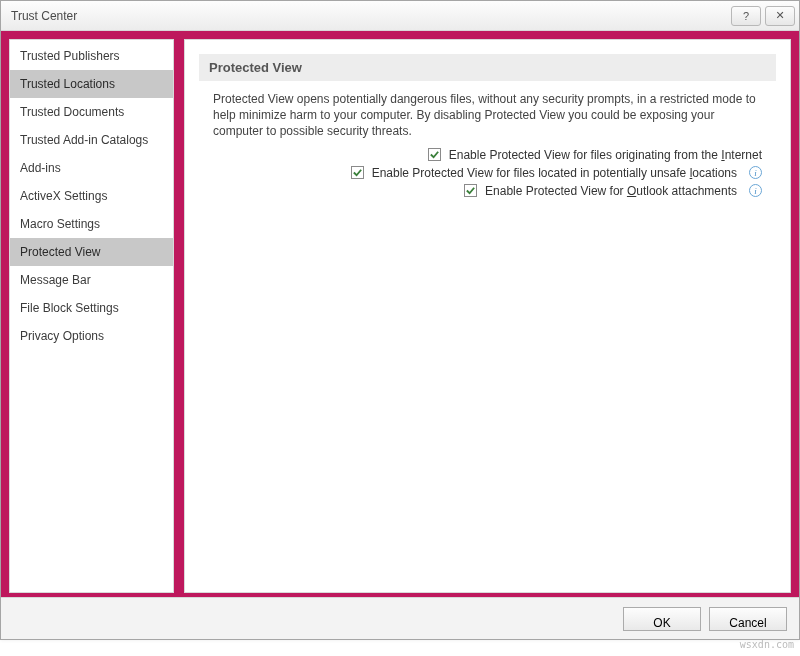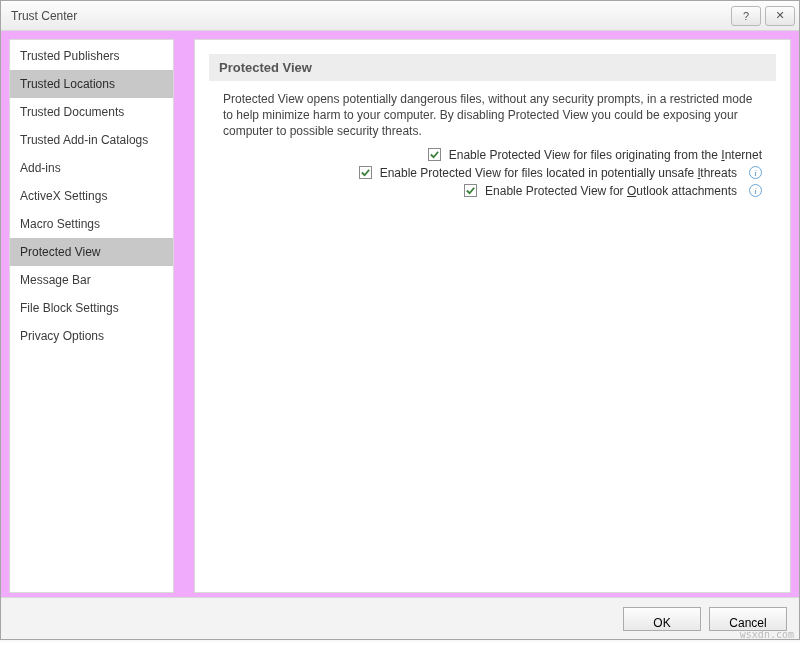--- a/index.html
+++ b/index.html
@@ -10,21 +10,21 @@
       margin: 0;
       background: #fff;
       width: 800px;
       height: 656px;
       overflow: hidden;
     }
     .dialog {
       width: 800px;
       height: 640px;
       border: 1px solid #a5a5a5;
-      background: #f0abfc;
+      background: #be185d;
       display: flex;
       flex-direction: column;
       box-shadow: 0 0 4px rgba(0,0,0,0.08);
     }
     .titlebar {
       height: 30px;
       background: linear-gradient(#fdfdfd, #ececec);
       border-bottom: 1px solid #d8d8d8;
       display: flex;
       align-items: center;
@@ -46,21 +46,21 @@
       color: #555;
       display: flex;
       align-items: center;
       justify-content: center;
       cursor: default;
     }
     .body-area {
       flex: 1;
       display: flex;
       padding: 8px 8px 4px 8px;
-      gap: 20px;
+      gap: 10px;
       min-height: 0;
     }
     .sidebar {
       width: 165px;
       border: 1px solid #d9d9d9;
       background: #fff;
       display: flex;
       flex-direction: column;
       padding: 2px 0;
     }
@@ -151,21 +151,21 @@
       font-size: 12px;
       border: 1px solid #ababab;
       background: linear-gradient(#fdfdfd, #e9e9e9);
       display: flex;
       align-items: flex-end;
       justify-content: center;
       cursor: default;
     }
     .watermark {
       position: absolute;
-      bottom: 16px;
+      bottom: 6px;
       right: 6px;
       font-size: 10px;
       color: #bbb;
       font-family: monospace;
     }
   </style>
 </head>
 <body>
 
 <div class="dialog">
@@ -207,21 +207,21 @@
               </svg>
             </div>
             <span><span>Enable Protected View for files originating from the </span><span class="underline">I</span><span>nternet</span></span>
           </div>
           <div class="check-row">
             <div class="checkbox">
               <svg viewBox="0 0 12 12">
                 <path d="M2 6 L5 9 L10 3" stroke="#3a7f3a" stroke-width="2" fill="none"></path>
               </svg>
             </div>
-            <span><span>Enable Protected View for files located in potentially unsafe </span><span class="underline">l</span><span>threats</span></span>
+            <span><span>Enable Protected View for files located in potentially unsafe </span><span class="underline">l</span><span>ocations</span></span>
             <span class="info-icon">i</span>
           </div>
           <div class="check-row">
             <div class="checkbox">
               <svg viewBox="0 0 12 12">
                 <path d="M2 6 L5 9 L10 3" stroke="#3a7f3a" stroke-width="2" fill="none"></path>
               </svg>
             </div>
             <span><span>Enable Protected View for </span><span class="underline">O</span><span>utlook attachments</span></span>
             <span class="info-icon">i</span>

